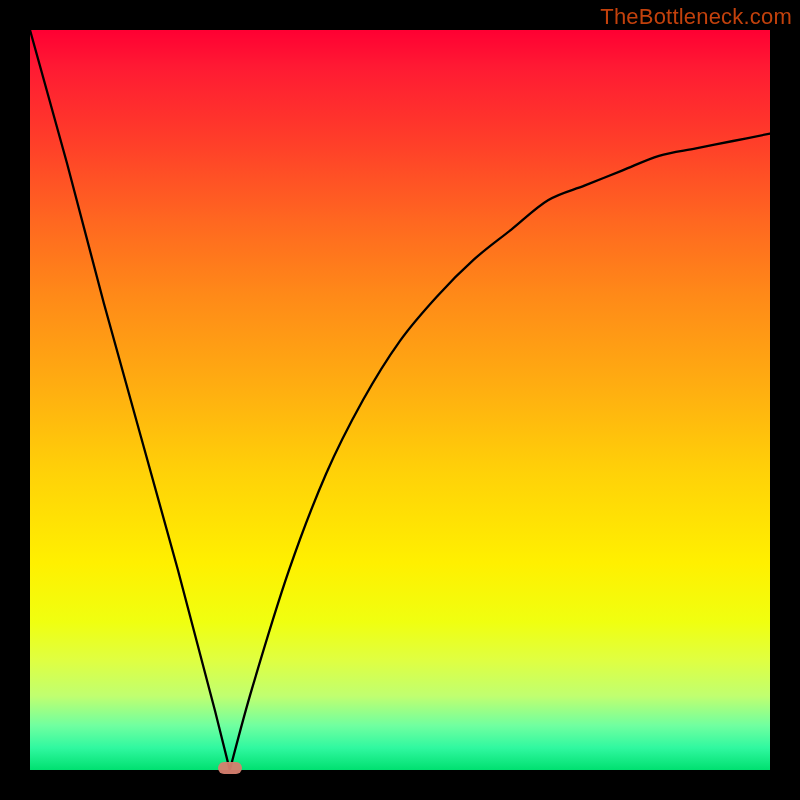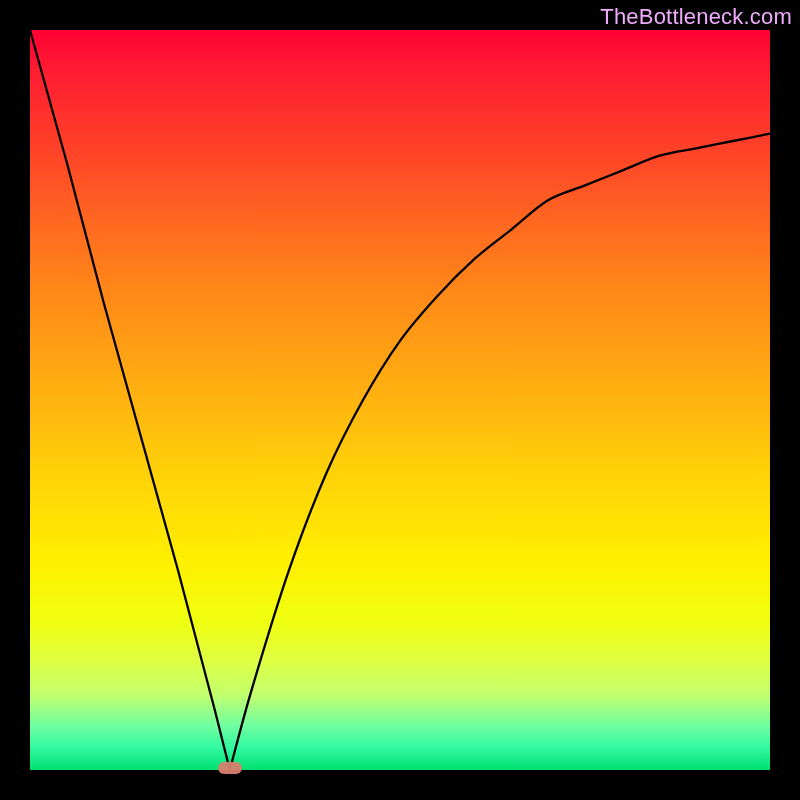--- a/index.html
+++ b/index.html
@@ -39,21 +39,21 @@
       #c0ff70 90%,
       #70ffa0 94%,
       #30f8a0 97%,
       #00e070 100%
     );
   }
   .watermark {
     position: absolute;
     top: 4px;
     right: 8px;
-    color: #f0abfc;
+    color: #c2410c;
     font-size: 22px;
     font-weight: 500;
     letter-spacing: 0.2px;
     user-select: none;
   }
   svg.curve {
     position: absolute;
     left: 0;
     top: 0;
     width: 740px;

